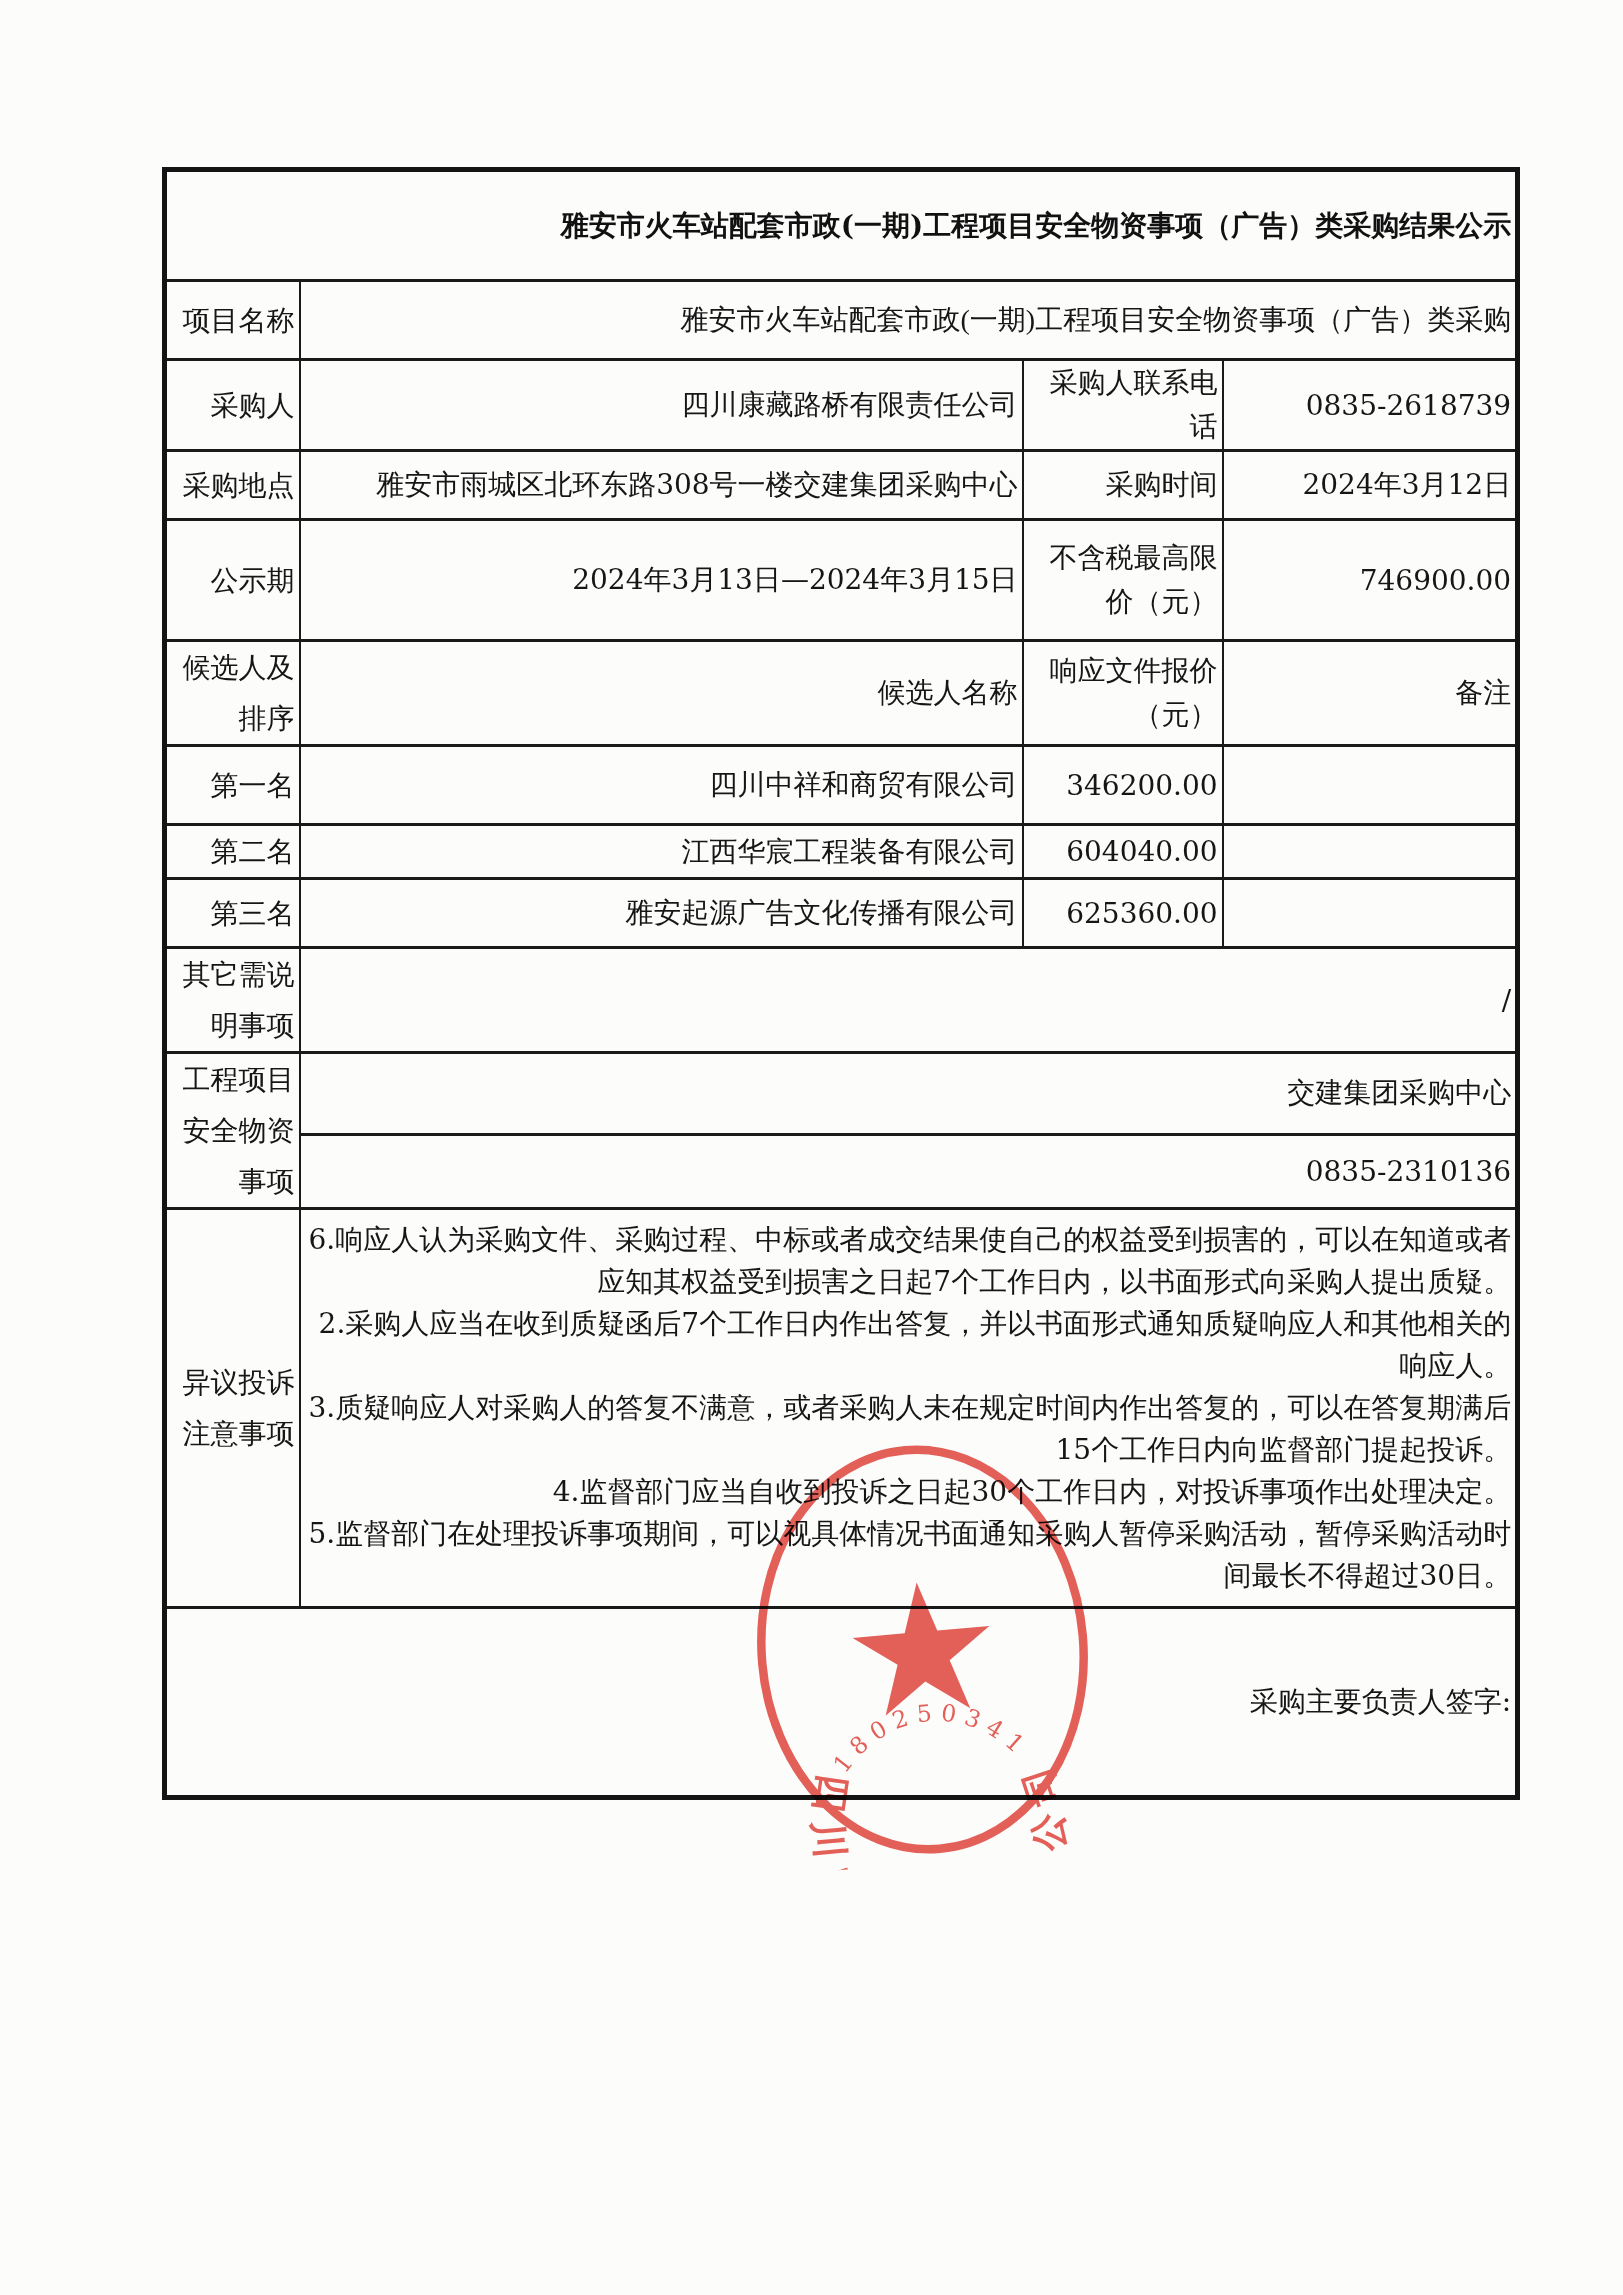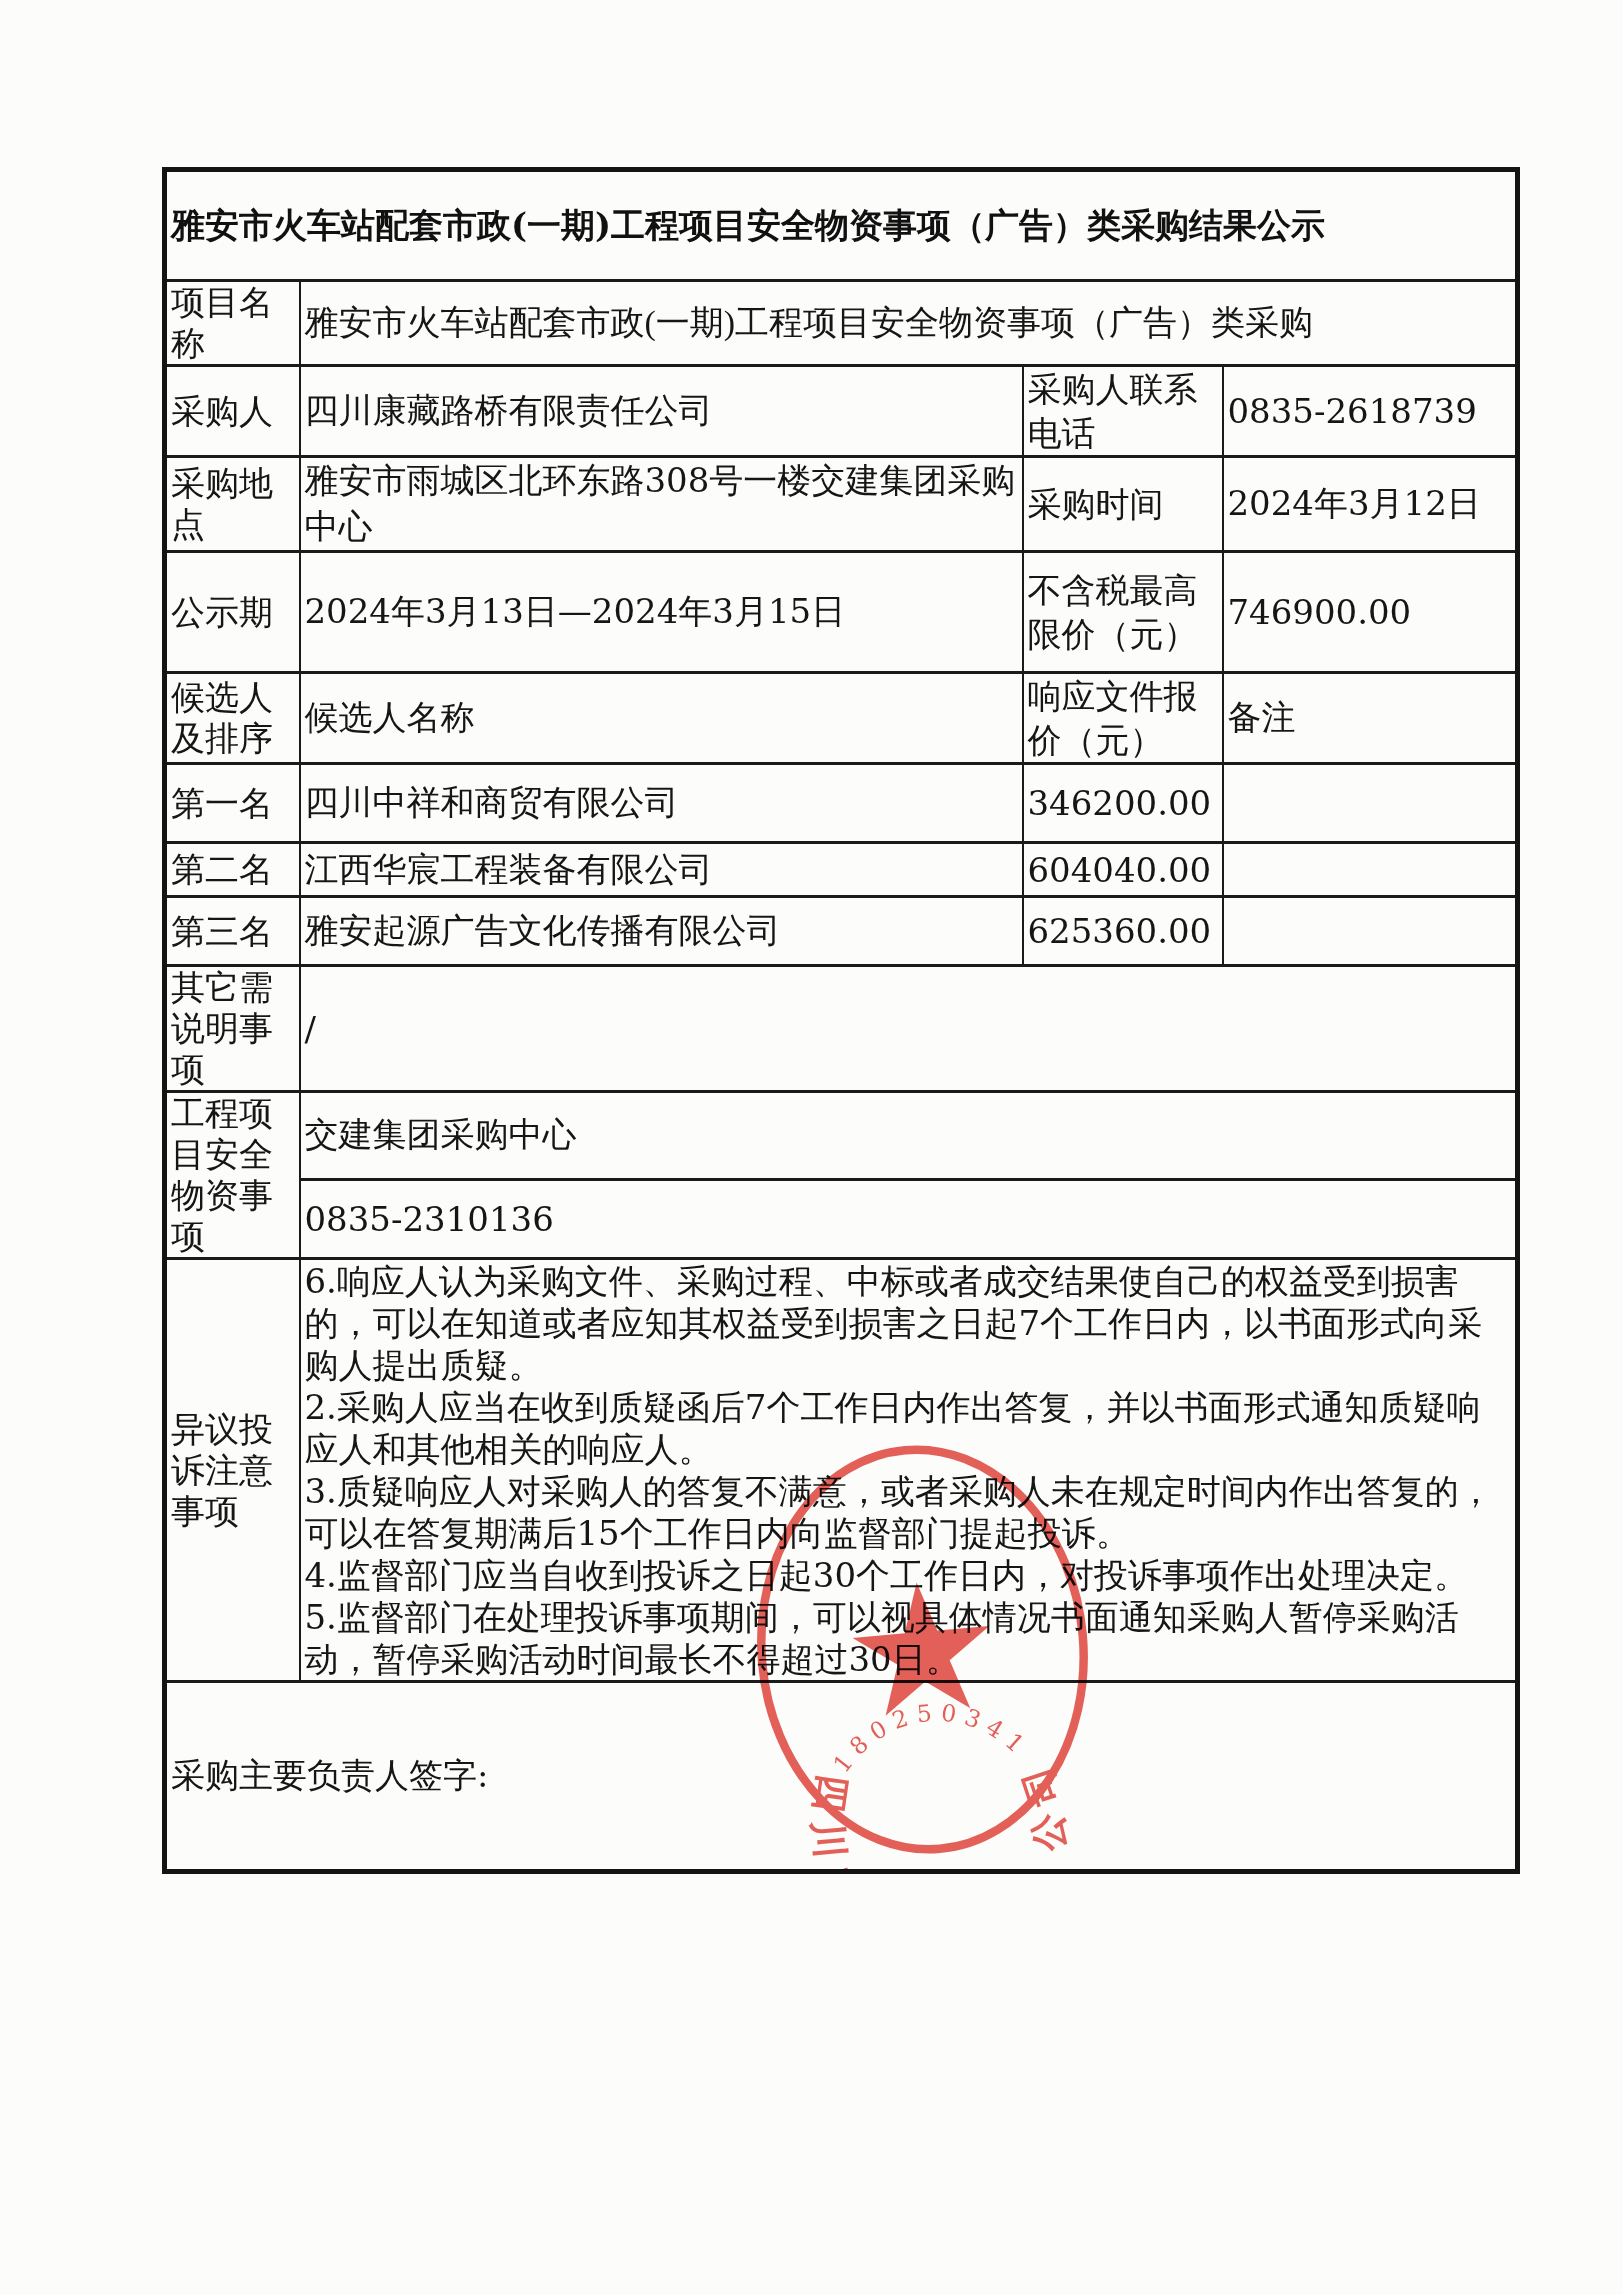--- a/index.html
+++ b/index.html
@@ -11,35 +11,35 @@
     font-family:"DejaVu Serif","Liberation Serif",serif;
     color:#161616;
   }
   table.doc{
     position:absolute;left:162px;top:167px;width:1354px;
     border-collapse:collapse;table-layout:fixed;
     border:5.2px solid #141414;
   }
   table.doc td{
     border:2px solid #1a1a1a;
-    text-align:left;vertical-align:middle;
-    font-size:34px;
+    text-align:right;vertical-align:middle;
+    font-size:28px;
     padding:0 3.9px;
     overflow:hidden;
     word-break:break-all;
   }
   table.doc tr{border-top:3.3px solid #1a1a1a;border-bottom:3.3px solid #1a1a1a;}
   .h170{height:111px}.h120{height:79px}.h110{height:72px}.h105{height:69px}
   .h185{height:121px}.h130{height:85px}.h115{height:54px}.h95{height:62px}
   .h85{height:56px}.h610{height:399px}.h290{height:190px}
   td.title-cell{
     font-size:41px;font-weight:bold;line-height:55px;
     letter-spacing:0;padding:0 1.3px;color:#111;
   }
-  td.lbl{font-size:31px;padding:0 2.6px;line-height:41px;margin-top:44px;}
+  td.lbl{font-size:31px;padding:0 2.6px;line-height:51px;margin-top:44px;}
   td.lbl3{font-size:30px;padding:0 2.6px;line-height:44px;}
   td.val{font-size:34px;}
   td.val-wide{font-size:35px;font-family:Liberation Serif, serif;}
   td.addr{font-size:31px;letter-spacing:0;}
   td.num{font-size:34px;font-family:"DejaVu Serif","Liberation Serif",serif;}
   td.objection-cell{
     text-align:left;font-size:31px;line-height:42px;
     padding:10.5px 17px 6.5px 17px;vertical-align:middle;
   }
   .objection-item{margin:0;}

